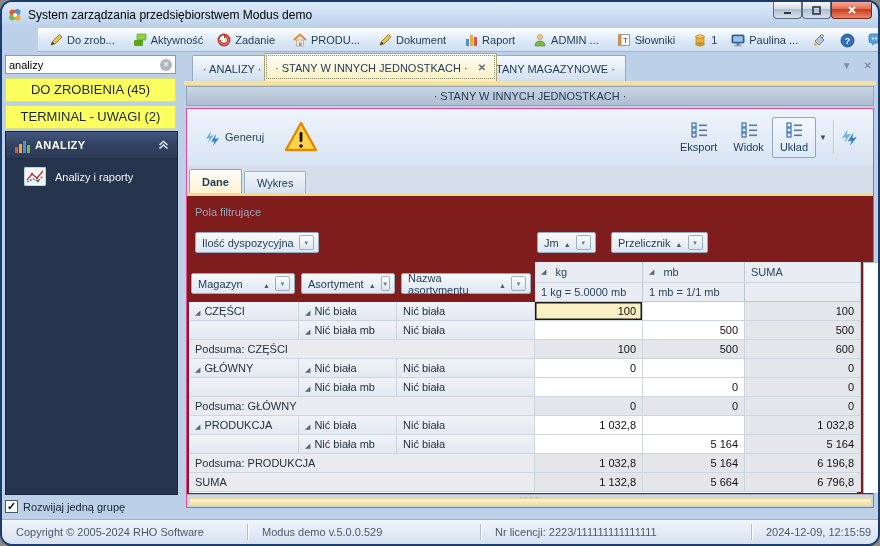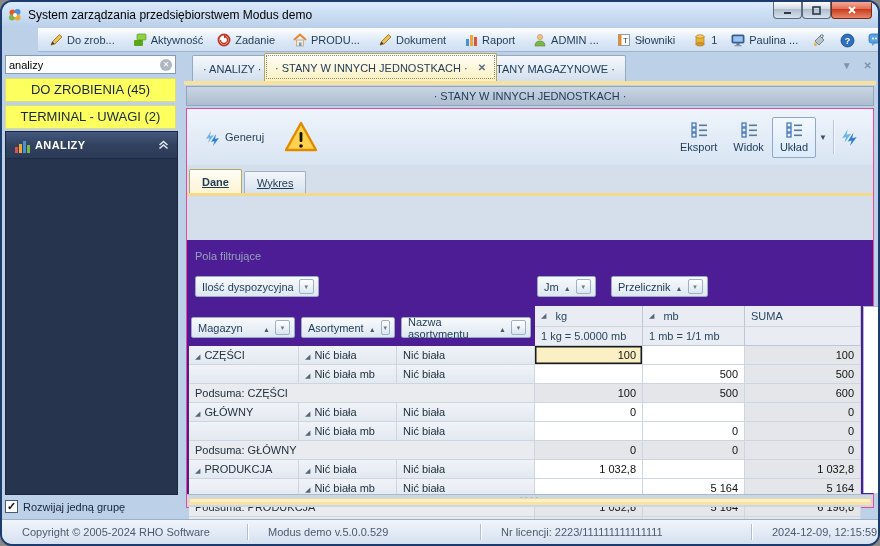--- a/index.html
+++ b/index.html
@@ -96,30 +96,30 @@
 
   .panel { position:absolute; left:2px; right:2px; top:56px; bottom:9px; background:#d4dfeb; border:1px solid #ec4899; }
 
   .gentb { position:absolute; left:0; right:0; top:0; height:56px; background:linear-gradient(#eef4fb,#d9e5f3); display:flex; align-items:center; padding:0 10px; }
   .genbtn { display:flex; align-items:center; gap:6px; padding:4px 8px; }
   .bigbtn { display:flex; flex-direction:column; align-items:center; justify-content:center; gap:3px; padding:4px 7px; color:#1d3a57; border-radius:2px; border:1px solid transparent; }
   .bigbtn.pressed { background:linear-gradient(#f3f8fd,#dceafa); border:1px solid #8fa8c4; }
   .gsep { width:1px; height:34px; background:#b7c6d8; box-shadow:1px 0 0 #f4f8fc; margin:0 3px; }
   .ddarrow { width:14px; height:44px; display:flex; align-items:center; justify-content:center; color:#3a4c60; font-size:8px; }
 
-  .viewtabs { position:absolute; left:0; top:60px; height:24px; display:flex; align-items:flex-end;text-decoration:underline; }
+  .viewtabs { position:absolute; left:0; top:60px; height:24px; display:flex; align-items:flex-end; }
   .vtab {
     height:22px; display:flex; align-items:center; padding:0 12px; margin-left:2px;
     background:linear-gradient(#f2f6fa,#d7e2ee); border:1px solid #9fb0c4; border-bottom:none;
     border-radius:2px 2px 0 0; color:#1d3a57;
   }
   .vtab.active { height:24px; background:linear-gradient(#fffef8,#fdf3d2); border-color:#b3a467; font-weight:bold; }
   .vtabline { position:absolute; left:0; right:0; top:84px; height:3px; background:#f2d98c; }
 
-  .pivot { position:absolute; left:0; right:0; top:87px; bottom:0; background:#4c1d95;margin-top:44px; }
+  .pivot { position:absolute; left:0; right:0; top:87px; bottom:0; background:#7f1d1d; }
   .filterlabel { position:absolute; left:8px; top:10px; color:#94a3b6; }
   .fieldbtn {
     position:absolute; height:21px; display:flex; align-items:center; gap:5px; padding:0 4px 0 6px;
     background:linear-gradient(#f8fafc,#dde7f1); border:1px solid #98abc4; border-radius:2px; color:#1d3a57;
   }
   .sortasc::after { content:"▲"; font-size:7px; color:#4a5a6a; }
   .fbtn-dd {
     width:15px; height:15px; border:1px solid #9cb0c6; border-radius:2px;
     background:linear-gradient(#fff,#dbe5ef); display:flex; align-items:center; justify-content:center;
     color:#6a7c90; font-size:6px;
@@ -150,21 +150,21 @@
   .creamstrips .s1 { height:4px; background:#fdf0c6; border:1px solid #e8d9a4; border-bottom:none; }
   .creamstrips .s2 { height:3px; background:#f7e3a5; }
 
   
   .statusbar {
     position:absolute; left:0; right:0; bottom:0; height:25px;
     background:linear-gradient(#f0f5fb,#d6e1f0); border-top:1px solid #9fb0c4;
     display:flex; align-items:center; color:#4a5a6e;
   }
   .ssep { width:1px; height:16px; background:#b0bfd0; box-shadow:1px 0 0 #fff; }
-  .sseg { padding:0 20px; white-space:nowrap; }
+  .sseg { padding:0 14px; white-space:nowrap; }
 
   svg { display:block; }
 </style>
 </head>
 <body>
 
 <div class="window">
 
   <div class="titlebar">
     <span class="micon">
@@ -349,20 +349,33 @@
               <rect x="13" y="7" width="3" height="8" fill="#7ab648"></rect>
             </svg>
           </span>
         <span class="lbl">ANALIZY</span>
         <span>
             <svg width="11" height="10" viewBox="0 0 11 10">
               <path d="M1.5 5 L5.5 1.5 L9.5 5 M1.5 8.5 L5.5 5 L9.5 8.5" fill="none" stroke="#dfe7f2" stroke-width="1.6"></path>
             </svg>
           </span>
       </div>
+      <div class="navitem">
+        <span class="micon" style="width:22px;height:19px">
+            <svg width="22" height="19" viewBox="0 0 22 19">
+              <rect x="0" y="0" width="22" height="19" rx="2" fill="#f4f7fa" stroke="#9aacc0" stroke-width="1"></rect>
+              <path d="M3 13 L8 7 L13 11 L19 4" fill="none" stroke="#c0392b" stroke-width="1.3"></path>
+              <path d="M3 15 L9 12 L14 14 L19 9" fill="none" stroke="#3a6fb5" stroke-width="1.3" stroke-dasharray="2 1.2"></path>
+              <circle cx="8" cy="7" r="1.2" fill="#c0392b"></circle>
+              <circle cx="13" cy="11" r="1.2" fill="#c0392b"></circle>
+              <circle cx="14" cy="14" r="1.2" fill="#3a6fb5"></circle>
+            </svg>
+          </span>
+        <span>Analizy i raporty</span>
+      </div>
     </div>
     <div class="checkrow">
       <span class="checkbox">✓</span>
       <span>Rozwijaj jedną grupę</span>
     </div>
   </div>
 
   <div class="content">
 
     <div class="tabrow">

